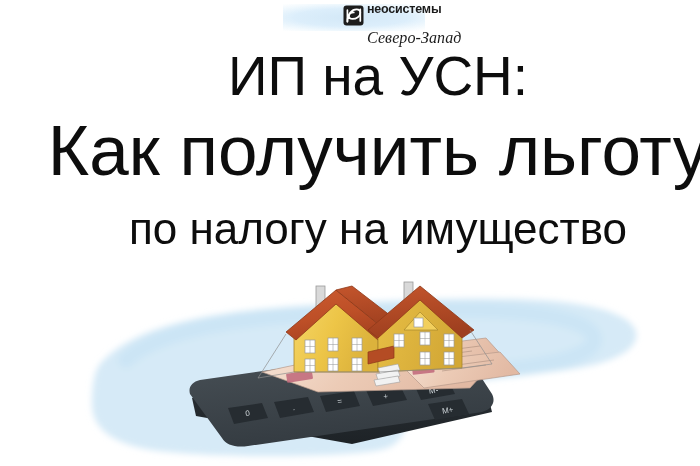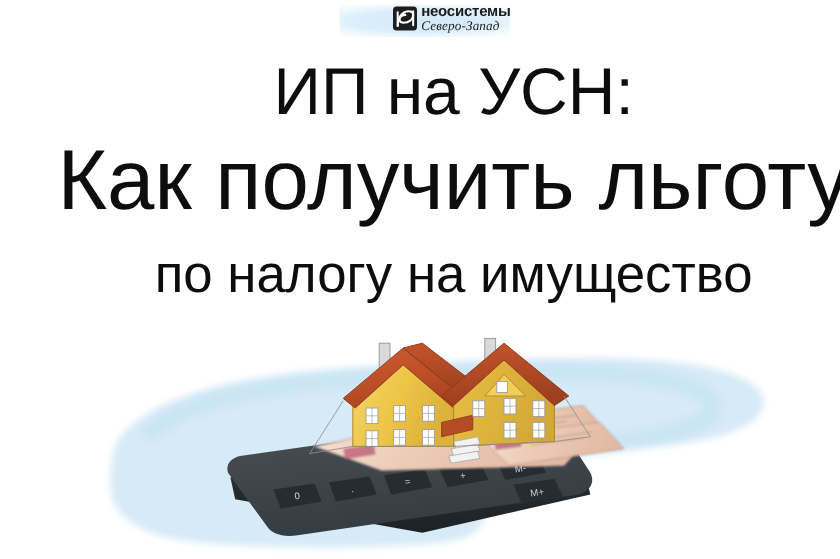--- a/index.html
+++ b/index.html
@@ -35,21 +35,21 @@
     left: 0;
     top: 3px;
     width: 142px;
     height: 27px;
     background: radial-gradient(ellipse 78% 64% at 48% 50%,
                 #d3e8f7 0%, #dceefb 52%, rgba(228,243,252,0.55) 78%, rgba(255,255,255,0) 100%);
     filter: blur(0.6px);
   }
   .logo-row {
     position: absolute;
-    left: 8px;
+    left: 24px;
     top: 2px;
     display: flex;
     align-items: flex-start;
     padding-left: 36px;
   }
   .logo-mark {
     width: 21px;
     height: 21px;
     margin-top: 2px;
     margin-right: 3px;
@@ -65,24 +65,24 @@
     font-family: "Liberation Sans", sans-serif;
     font-weight: bold;
     font-size: 12.5px;
     letter-spacing: -0.2px;
     color: #1b1b1b;
     white-space: nowrap;
   }
   .logo-sub {
     font-family: "Liberation Serif", serif;
     font-style: italic;
-    font-size: 11px;
+    font-size: 16px;
     letter-spacing: 0.1px;
     color: #1b1b1b;
-    margin-top: 1px;
+    margin-top: 14px;
     white-space: nowrap;
   }
 
   
   .headline {
     position: absolute;
     left: 0;
     top: 40px;
     width: 700px;
     text-align: center;

